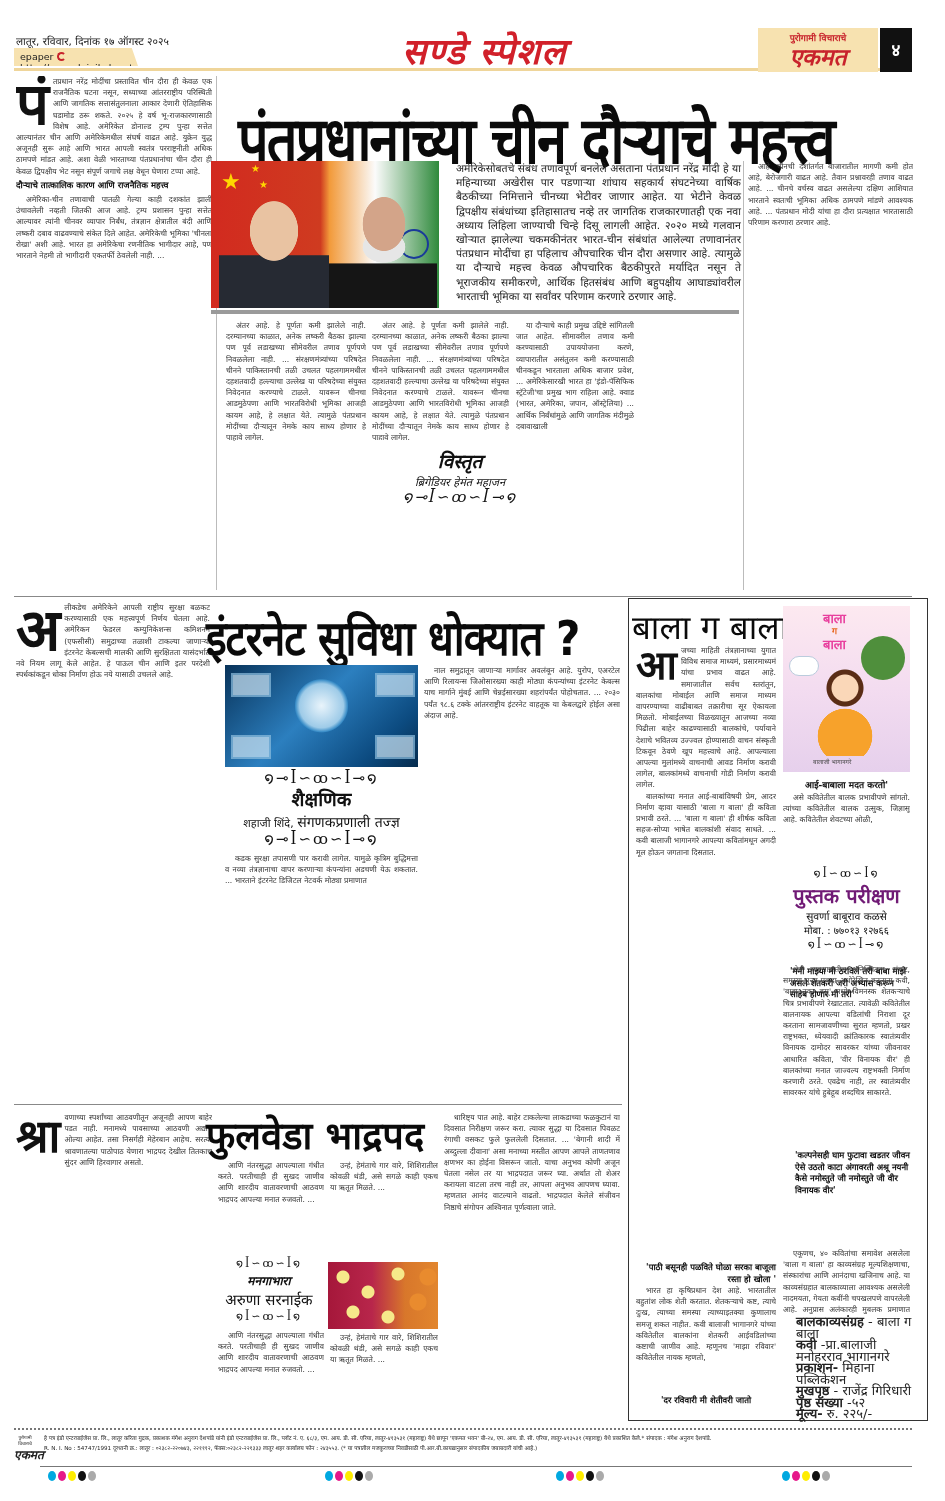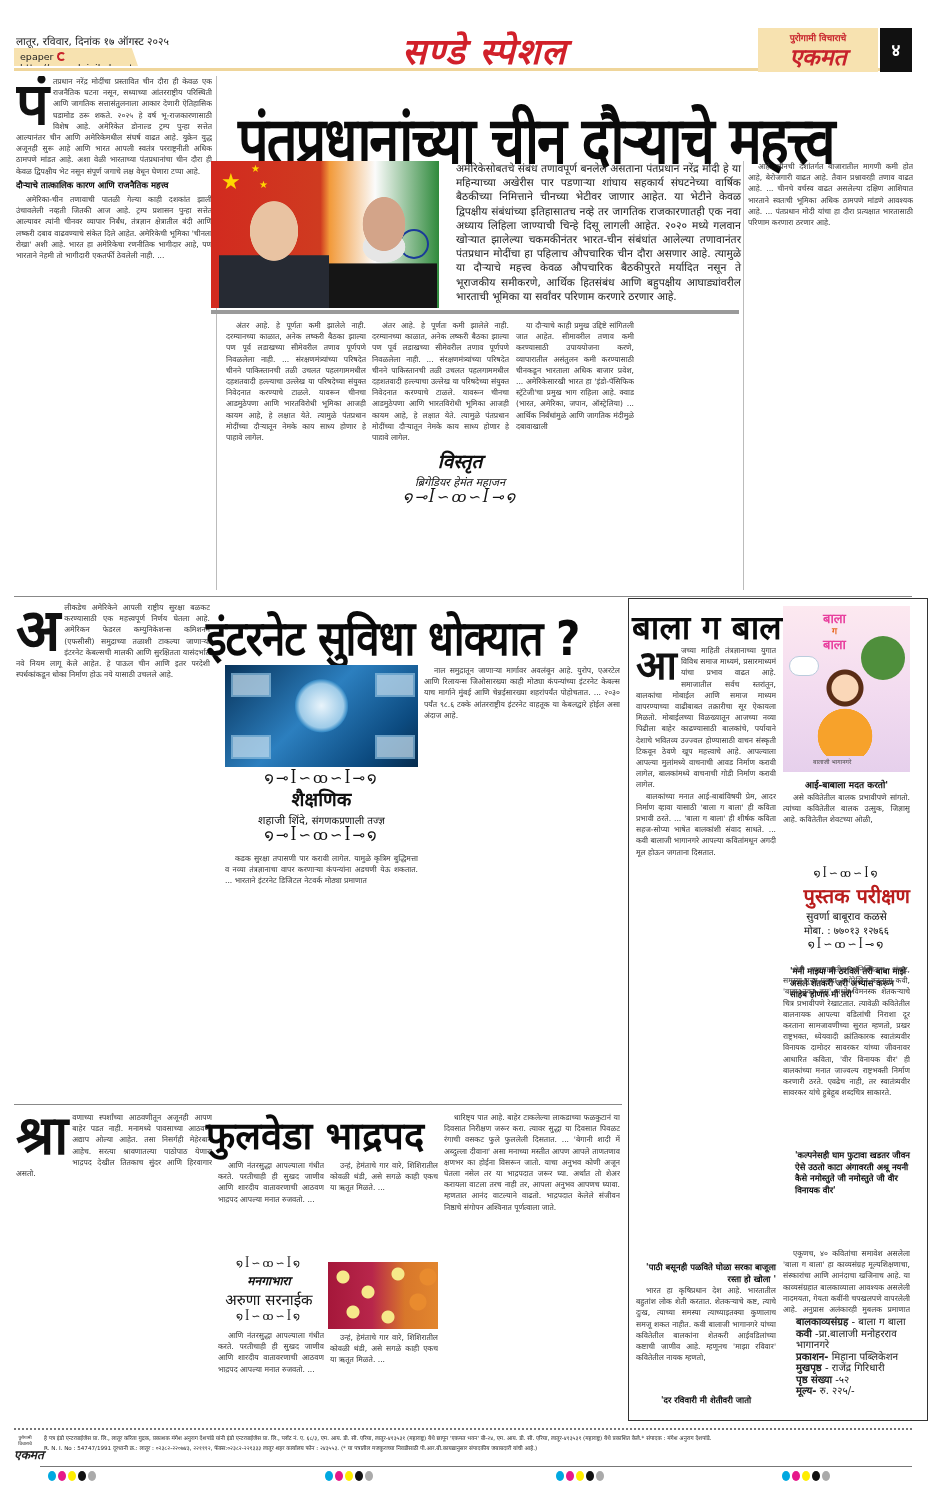--- a/index.html
+++ b/index.html
@@ -18,21 +18,21 @@
   .sunday-special { left: 402px; top: 26px; font-size: 36px; color: #d1202a; font-style: italic; font-weight: bold; font-family: "DejaVu Serif", serif; letter-spacing: 1px; }
   .brand-box { left: 758px; top: 28px; width: 120px; height: 44px; background: #f7e2b0; text-align: center; }
   .brand-tag { font-size: 9px; color: #c8232c; font-weight: bold; font-family: "DejaVu Sans", sans-serif; margin-top: 3px; }
   .brand-name { font-size: 23px; color: #c8232c; font-weight: bold; font-style: italic; line-height: 26px; font-family: "DejaVu Sans", sans-serif; }
   .page-num { left: 880px; top: 28px; width: 32px; height: 44px; background: #111; color: #fff; font-size: 17px; text-align: center; line-height: 44px; font-weight: bold; font-family: "DejaVu Sans", sans-serif; }
 
   
   .hl1 { left: 238px; top: 93px; font-size: 54px; font-weight: 900; color: #0a0a0a; font-family: "DejaVu Sans", sans-serif; letter-spacing: -2px; transform: scaleY(1.2); transform-origin: left top; }
   .hl2 { left: 206px; top: 603px; font-size: 42px; font-weight: 900; color: #0a0a0a; font-family: "DejaVu Sans", sans-serif; letter-spacing: -1px; transform: scaleY(1.15); transform-origin: left top; }
   .hl3 { left: 206px; top: 1108px; font-size: 38px; font-weight: bold; color: #0a0a0a; font-family: "DejaVu Sans", sans-serif; }
-  .hl4 { left: 632px; top: 604px; font-size: 33px; font-weight: 700; color: #0a0a0a; font-family: "DejaVu Sans", sans-serif; }
+  .hl4 { left: 632px; top: 604px; font-size: 33px; font-weight: 400; color: #0a0a0a; font-family: "DejaVu Sans", sans-serif; }
 
   
   .photo-modi-xi { left: 211px; top: 161px; width: 228px; height: 147px; overflow: hidden; background: linear-gradient(90deg, #d22a1f 0%, #cf3b20 48%, #f29a3a 52%, #fbfbfb 72%, #2f8a3c 100%); }
   .photo-modi-xi .star { position: absolute; color: #ffd700; font-size: 22px; }
   .photo-modi-xi .xi { position: absolute; left: 8px; top: 22px; width: 110px; height: 130px; background: radial-gradient(ellipse 34px 42px at 55px 48px, #e9c3a2 70%, transparent 72%), linear-gradient(180deg, transparent 55%, #262a33 56%); }
   .photo-modi-xi .modi { position: absolute; left: 118px; top: 18px; width: 108px; height: 135px; background: radial-gradient(ellipse 30px 38px at 55px 45px, #d3a489 70%, transparent 72%), radial-gradient(ellipse 30px 22px at 55px 68px, #e6e6e6 70%, transparent 72%), linear-gradient(180deg, transparent 62%, #151515 63%); }
   .photo-modi-xi .chakra { position: absolute; left: 188px; top: 68px; width: 30px; height: 30px; border: 2px solid #1a3a9a; border-radius: 50%; }
   .lede { left: 456px; top: 161px; width: 285px; font-size: 10.6px; line-height: 14.2px; text-align: justify; color: #222; font-family: "DejaVu Sans", sans-serif; }
   .rule-grey { height: 4px; background: #9a9a9a; }
 
@@ -48,21 +48,21 @@
   .photo-internet .laptop { position: absolute; width: 40px; height: 24px; background: #cfe6f5; border: 2px solid #8fc0e0; opacity: .7; }
 
   
   .bala-box { left: 628px; top: 598px; width: 300px; height: 823px; border: 1px solid #333; }
   .book-cover { left: 783px; top: 606px; width: 127px; height: 166px; background: linear-gradient(180deg, #fde9f0 0%, #f3dcf0 50%, #e6d0ec 100%); overflow: hidden; }
   .book-title { position: absolute; left: 40px; top: 6px; font-size: 13px; line-height: 13px; color: #e8409e; font-weight: bold; text-align: center; font-family: "DejaVu Sans", sans-serif; }
   .book-girl { position: absolute; left: 32px; top: 60px; width: 60px; height: 90px; background: radial-gradient(circle at 30px 22px, #fad7b8 13px, #5a2d16 14px, #5a2d16 18px, transparent 19px), radial-gradient(ellipse 30px 30px at 30px 70px, #f7a22b 90%, transparent 92%); }
   .book-tree { position: absolute; left: 78px; top: 30px; width: 44px; height: 44px; border-radius: 50%; background: #4f8f3c; }
   .book-cloud { position: absolute; left: 6px; top: 50px; width: 30px; height: 20px; border-radius: 12px; background: #fff; border: 1px solid #bcd; }
   .caption-bold { font-weight: bold; font-size: 9px; color: #111; text-align: center; font-family: "DejaVu Sans", sans-serif; }
-  .review-title { font-size: 20px; font-weight: bold; color: #b91c1c; text-align: right; font-family: "DejaVu Sans", sans-serif; }
+  .review-title { font-size: 20px; font-weight: bold; color: #701a75; text-align: center; font-family: "DejaVu Sans", sans-serif; }
   .quote { font-weight: bold; font-size: 8.4px; line-height: 11.5px; color: #111; font-family: "DejaVu Sans", sans-serif; }
 
   
   .photo-flowers { left: 328px; top: 1262px; width: 110px; height: 67px; background:
     radial-gradient(circle at 15px 15px, #f6e98a 6px, transparent 7px),
     radial-gradient(circle at 40px 30px, #f6e98a 6px, transparent 7px),
     radial-gradient(circle at 70px 12px, #f6e98a 6px, transparent 7px),
     radial-gradient(circle at 25px 50px, #f6e98a 6px, transparent 7px),
     radial-gradient(circle at 60px 55px, #f6e98a 6px, transparent 7px),
     radial-gradient(circle at 90px 40px, #e98b2e 8px, transparent 9px),
@@ -150,35 +150,35 @@
   <div class="laptop" style="left:6px; top:8px;"></div>
   <div class="laptop" style="left:150px; top:8px;"></div>
   <div class="laptop" style="left:6px; top:70px;"></div>
   <div class="laptop" style="left:150px; top:70px;"></div>
 </div>
 <div class="abs byline-box" style="left:225px; top:770px; width:193px;">
   <div class="ornament">໑⊸ꟾ∽ꝏ∽ꟾ⊸໑</div>
   <div class="byline-title">शैक्षणिक</div>
   <div class="byline-name">
     <span>शहाजी शिंदे,</span>
-    <span style="font-size:10px;">संगणकप्रणाली तज्ज्ञ</span>
+    <span style="font-size:14px;">संगणकप्रणाली तज्ज्ञ</span>
   </div>
   <div class="ornament">໑⊸ꟾ∽ꝏ∽ꟾ⊸໑</div>
 </div>
 <div class="abs txt" style="left:225px; top:853px; width:193px; height:250px;">
   <p>कडक सुरक्षा तपासणी पार करावी लागेल. यामुळे कृत्रिम बुद्धिमत्ता व नव्या तंत्रज्ञानाचा वापर करणाऱ्या कंपन्यांना अडचणी येऊ शकतात. ... भारताने इंटरनेट डिजिटल नेटवर्क मोठ्या प्रमाणात</p>
 </div>
 <div class="abs txt" style="left:424px; top:665px; width:196px; height:438px;">
   <p>नाल समुद्रातून जाणाऱ्या मार्गावर अवलंबून आहे. युरोप, एअरटेल आणि रिलायन्स जिओसारख्या काही मोठ्या कंपन्यांच्या इंटरनेट केबल्स याच मार्गाने मुंबई आणि चेन्नईसारख्या शहरांपर्यंत पोहोचतात. ... २०३० पर्यंत ९८.६ टक्के आंतरराष्ट्रीय इंटरनेट वाहतूक या केबलद्वारे होईल असा अंदाज आहे.</p>
 </div>
 
 <div class="abs" style="left:14px; top:1104px; width:608px; height:1px; background:#888;"></div>
 
 <div class="abs txt" style="left:16px; top:1112px; width:196px; height:310px;">
-  <span class="dropcap" style="font-size:54px; line-height:48px;">श्रा</span>
+  <span class="dropcap" style="font-size:46px; line-height:48px;">श्रा</span>
   <span>वणाच्या स्पर्शांच्या आठवणीतून अजूनही आपण बाहेर पडत नाही. मनामध्ये पावसाच्या आठवणी अद्याप ओल्या आहेत. तसा निसर्गही मेहेरबान आहेच. सरत्या श्रावणातल्या पाठोपाठ येणारा भाद्रपद देखील तितकाच सुंदर आणि हिरवागार असतो.</span>
 </div>
 <div class="abs hl3">फुलवेडा भाद्रपद</div>
 <div class="abs txt" style="left:218px; top:1160px; width:106px; height:100px;">
   <p>आणि नंतरसुद्धा आपल्याला गंधीत करते. परतीचाही ही सुखद जाणीव आणि शारदीय वातावरणाची आठवण भाद्रपद आपल्या मनात रुजवतो. ...</p>
 </div>
 <div class="abs byline-box" style="left:212px; top:1256px; width:114px;">
   <div class="ornament" style="font-size:11px;">໑ꟾ∽ꝏ∽ꟾ໑</div>
   <div class="byline-title" style="font-size:12px;font-style:italic;">मनगाभारा</div>
   <div class="byline-name" style="font-size:15px;">अरुणा सरनाईक</div>
@@ -237,21 +237,21 @@
   <div class="ornament" style="font-size:11px;">໑ꟾ∽ꝏ∽ꟾ⊸໑</div>
 </div>
 <div class="abs quote" style="left:790px; top:966px; width:120px;">'मनी माझ्या मी ठरविले तरी बाबा माझे असले शेतकरी जरी अभ्यास करून साहेब होणार मी तरी'</div>
 <div class="abs txt" style="left:783px; top:964px; width:127px; height:146px;">
   <p>शेती व्यवसायातील अनिश्चितता, संकट, समस्या पुन्हा एकदा अधोरेखित करताना कवी, 'बाबा नका बसू' मध्ये विमनस्क शेतकऱ्याचे चित्र प्रभावीपणे रेखाटतात. त्यावेळी कवितेतील बालनायक आपल्या वडिलांची निराशा दूर करताना सामजावणीच्या सुरात म्हणतो, प्रखर राष्ट्रभक्त, ध्येयवादी क्रांतिकारक स्वातंत्र्यवीर विनायक दामोदर सावरकर यांच्या जीवनावर आधारित कविता, 'वीर विनायक वीर' ही बालकांच्या मनात जाज्वल्य राष्ट्रभक्ती निर्माण करणारी ठरते. एवढेच नाही, तर स्वातंत्र्यवीर सावरकर यांचे हुबेहूब शब्दचित्र साकारते.</p>
 </div>
 <div class="abs quote" style="left:795px; top:1150px; width:115px;">'कल्पनेसही घाम फुटावा खडतर जीवन ऐसे उठतो काटा अंगावरती अश्रू नयनी कैसे नमोस्तुते जी नमोस्तुते जी वीर विनायक वीर'</div>
 <div class="abs txt" style="left:783px; top:1248px; width:127px; height:66px;">
   <p>एकूणच, ४० कवितांचा समावेश असलेला 'बाला ग बाला' हा काव्यसंग्रह मूल्यशिक्षणाचा, संस्कारांचा आणि आनंदाचा खजिनाच आहे. या काव्यसंग्रहात बालकाव्याला आवश्यक असलेली नादमयता, गेयता कवींनी चपखलपणे वापरलेली आहे. अनुप्रास अलंकारही मुबलक प्रमाणात वापरला आहे.</p>
 </div>
-<div class="abs" style="left:796px; top:1316px; width:118px; font-size:10px; line-height:11.5px; font-family:'DejaVu Sans', sans-serif;">
+<div class="abs" style="left:796px; top:1316px; width:118px; font-size:13px; line-height:11.5px; font-family:'DejaVu Sans', sans-serif;">
   <div><b>बालकाव्यसंग्रह</b> <span>- बाला ग बाला</span></div>
   <div><b>कवी</b> <span>-प्रा.बालाजी मनोहरराव भागानगरे</span></div>
   <div><b>प्रकाशन-</b> <span>मिहाना पब्लिकेशन</span></div>
   <div><b>मुखपृष्ठ</b> <span>- राजेंद्र गिरिधारी</span></div>
   <div><b>पृष्ठ संख्या</b> <span>-५२</span></div>
   <div><b>मूल्य-</b> <span>रु. २२५/-</span></div>
 </div>
 
 <div class="abs footer-rule"></div>
 <div class="abs footer-brand">

